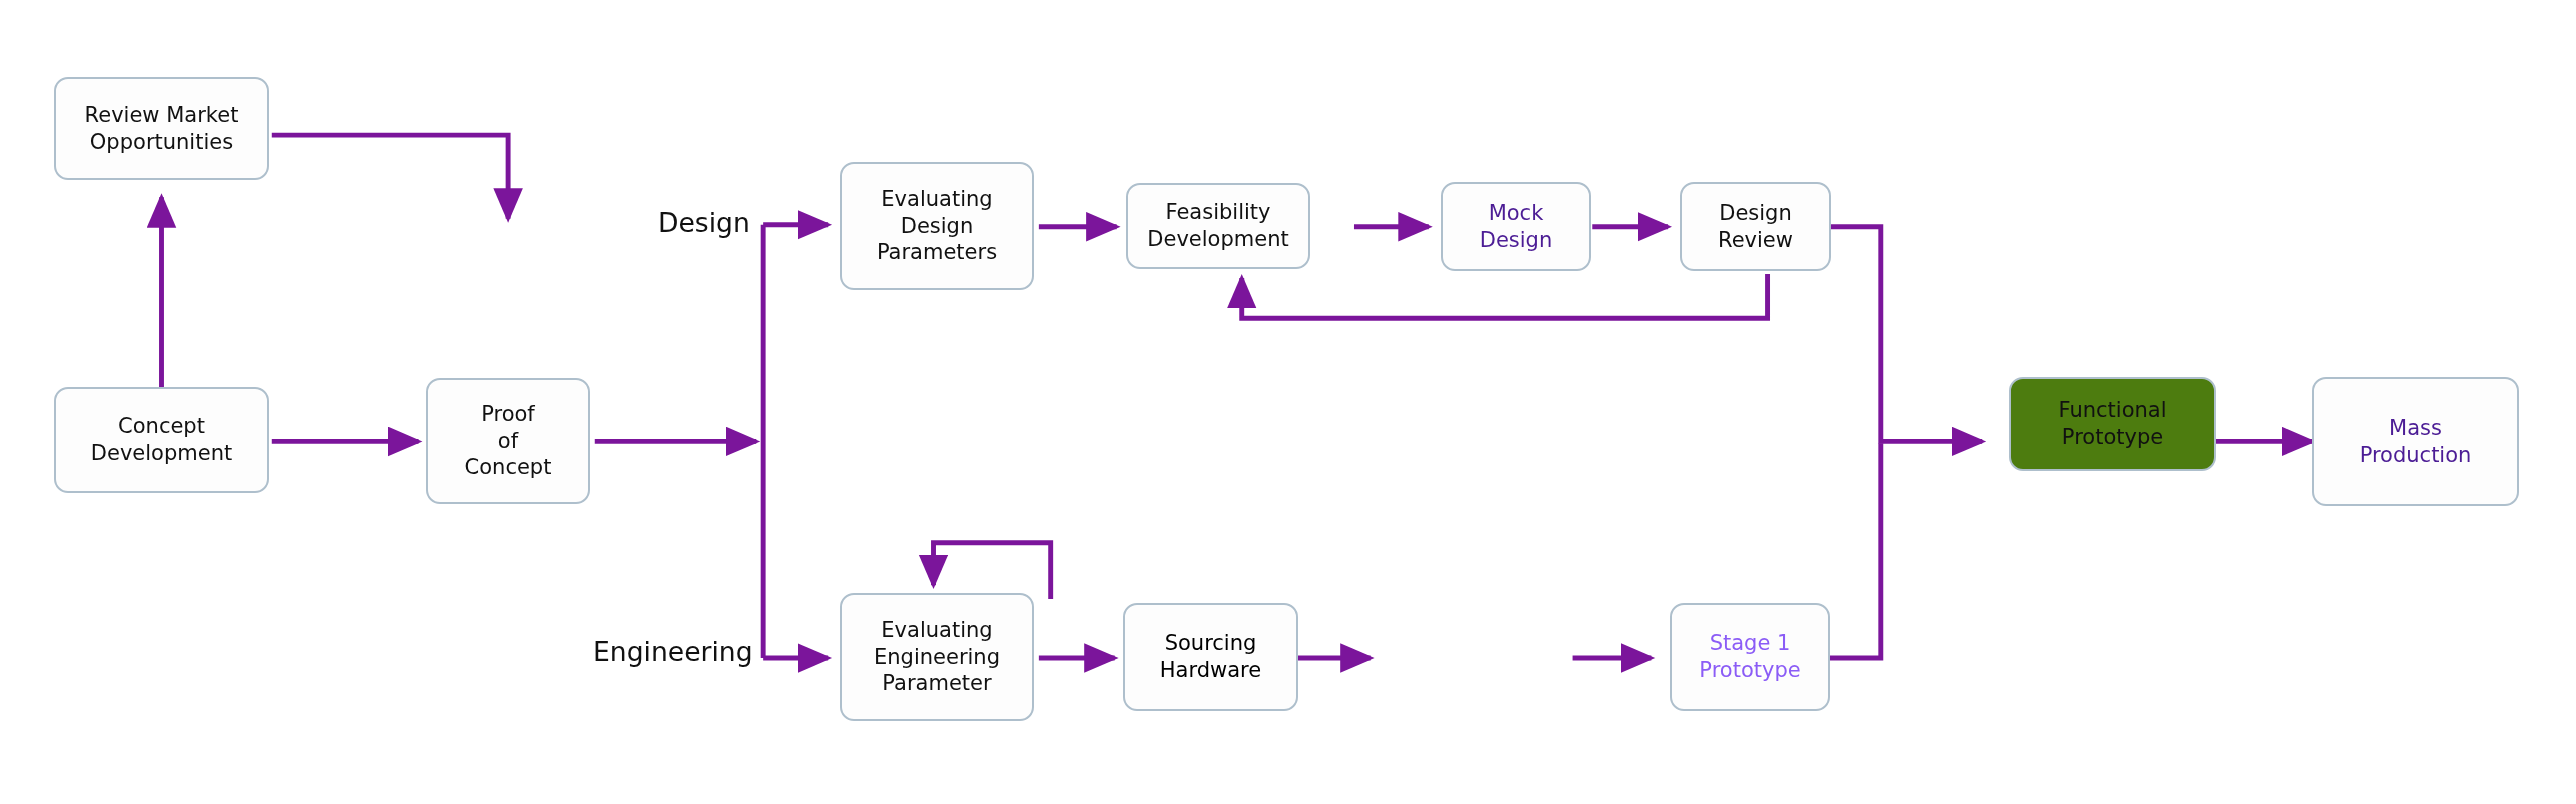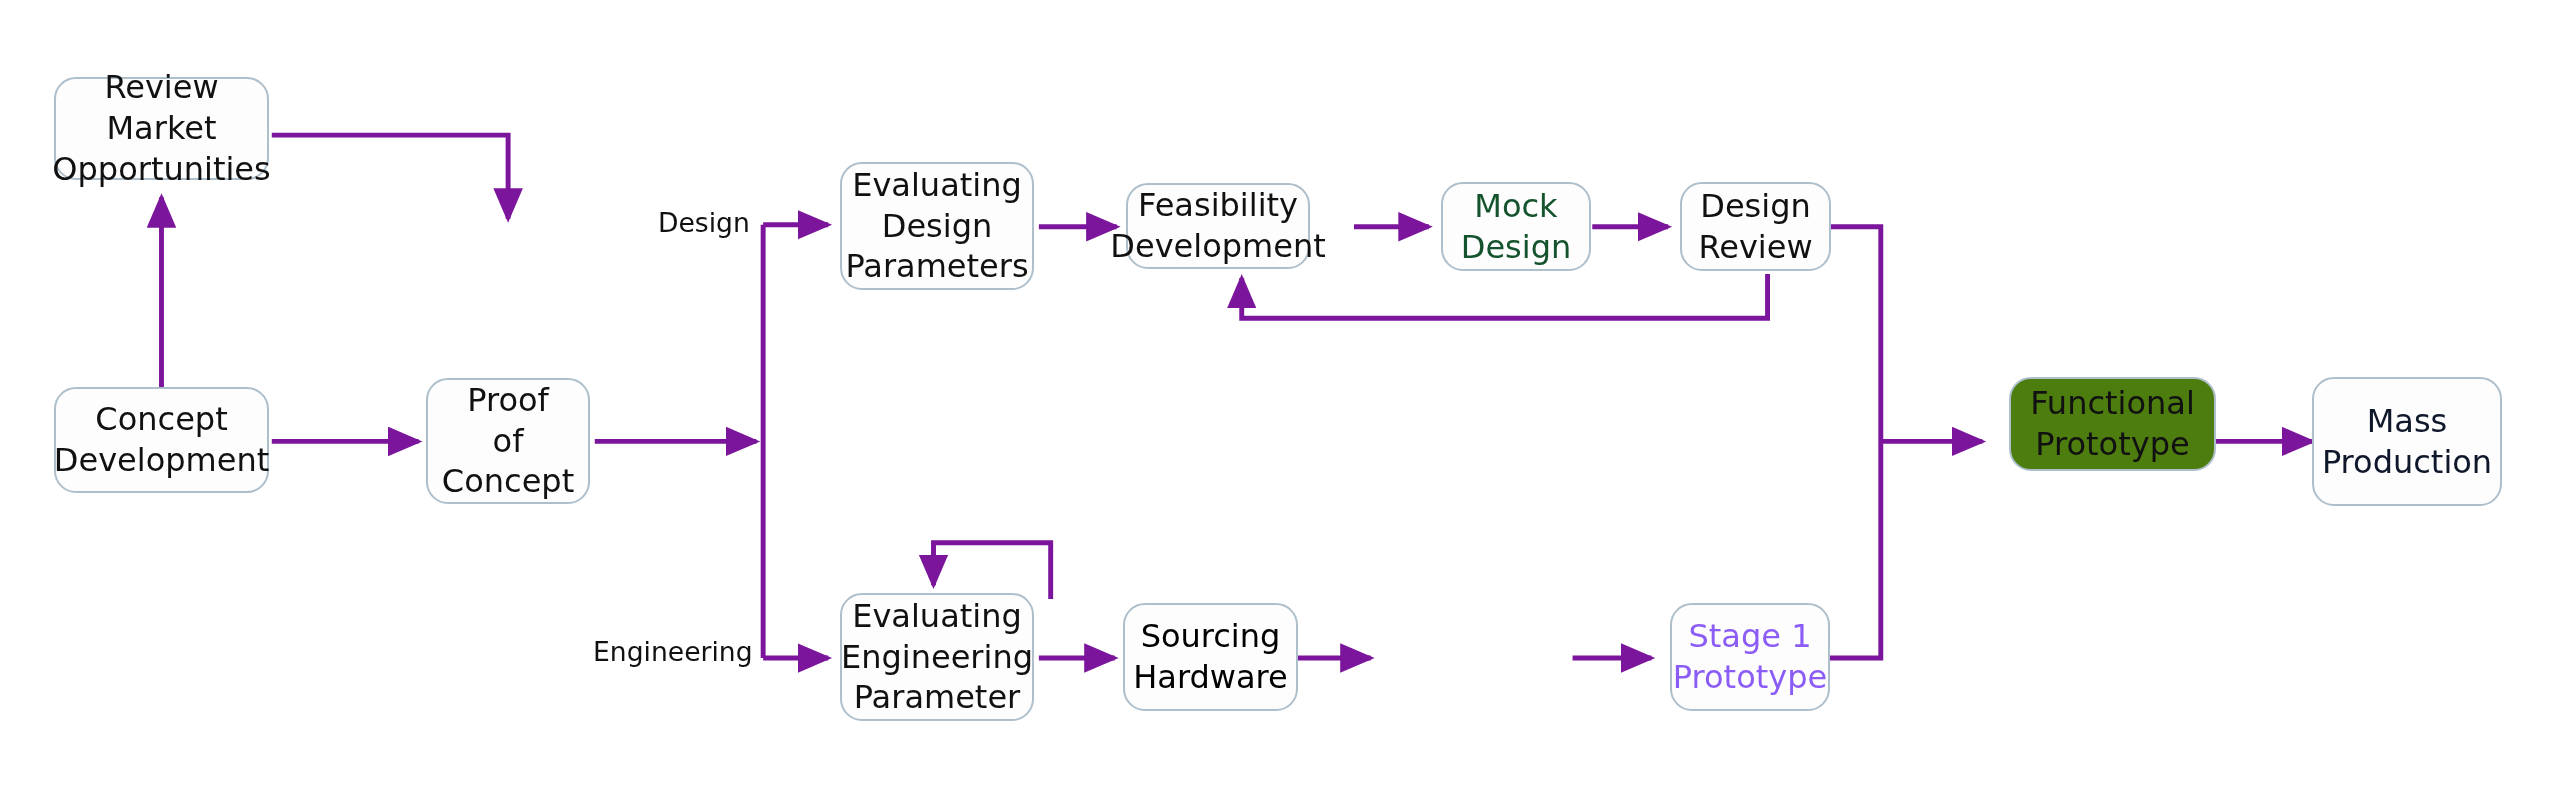--- a/index.html
+++ b/index.html
@@ -24,27 +24,27 @@
     top: 0;
     width: 2576px;
     height: 805px;
     pointer-events: none;
   }
   .node {
     position: absolute;
     box-sizing: border-box;
     background: #fdfdfd;
     border: 2px solid #aebfcc;
-    border-radius: 22px;
+    border-radius: 14px;
     display: flex;
     align-items: center;
     justify-content: center;
     text-align: center;
     color: #111111;
-    font-size: 32px;
+    font-size: 21px;
     line-height: 1.28;
     white-space: pre-line;
     padding: 3.9px 5.9px;
   }
   .branch-label {
     position: absolute;
     color: #111111;
     font-size: 26.6px;
     line-height: 1.2;
     white-space: nowrap;
@@ -112,30 +112,30 @@
 of
 Concept</div>
 
   <div class="node" style="left: 840px; top: 162px; width: 194px; height: 128px; background: rgb(253, 253, 253); border-color: rgb(174, 191, 204); color: rgb(17, 17, 17);">Evaluating
 Design
 Parameters</div>
 
   <div class="node" style="left: 1126px; top: 183px; width: 184px; height: 86px; background: rgb(253, 253, 253); border-color: rgb(174, 191, 204); color: rgb(17, 17, 17);">Feasibility
 Development</div>
 
-  <div class="node" style="left: 1441px; top: 182px; width: 150px; height: 89px; background: rgb(253, 253, 253); border-color: rgb(174, 191, 204); color: #14532d;">Mock
+  <div class="node" style="left: 1441px; top: 182px; width: 150px; height: 89px; background: rgb(253, 253, 253); border-color: rgb(174, 191, 204); color: #4c1d95;">Mock
 Design</div>
 
   <div class="node" style="left: 1680px; top: 182px; width: 151px; height: 89px; background: rgb(253, 253, 253); border-color: rgb(174, 191, 204); color: rgb(17, 17, 17);">Design
 Review</div>
 
   <div class="node" style="left: 1990px; top: 377px; width: 207px; height: 94px; background: #4d7c0f; border-color: rgb(174, 191, 204); color: rgb(17, 17, 17); margin-left: 19px;">Functional
 Prototype</div>
 
-  <div class="node" style="left: 2312px; top: 377px; width: 190px; height: 129px; background: rgb(253, 253, 253); border-color: rgb(174, 191, 204); color: #0f172a;">Mass
+  <div class="node" style="left: 2312px; top: 377px; width: 207px; height: 129px; background: rgb(253, 253, 253); border-color: rgb(174, 191, 204); color: #4c1d95;">Mass
 Production</div>
 
   <div class="node" style="left: 840px; top: 593px; width: 194px; height: 128px; background: rgb(253, 253, 253); border-color: rgb(174, 191, 204); color: rgb(17, 17, 17);">Evaluating
 Engineering
 Parameter</div>
 
   <div class="node" style="left: 1123px; top: 603px; width: 175px; height: 108px; background: rgb(253, 253, 253); border-color: rgb(174, 191, 204); color: #000000;">Sourcing
 Hardware</div>
 
 

